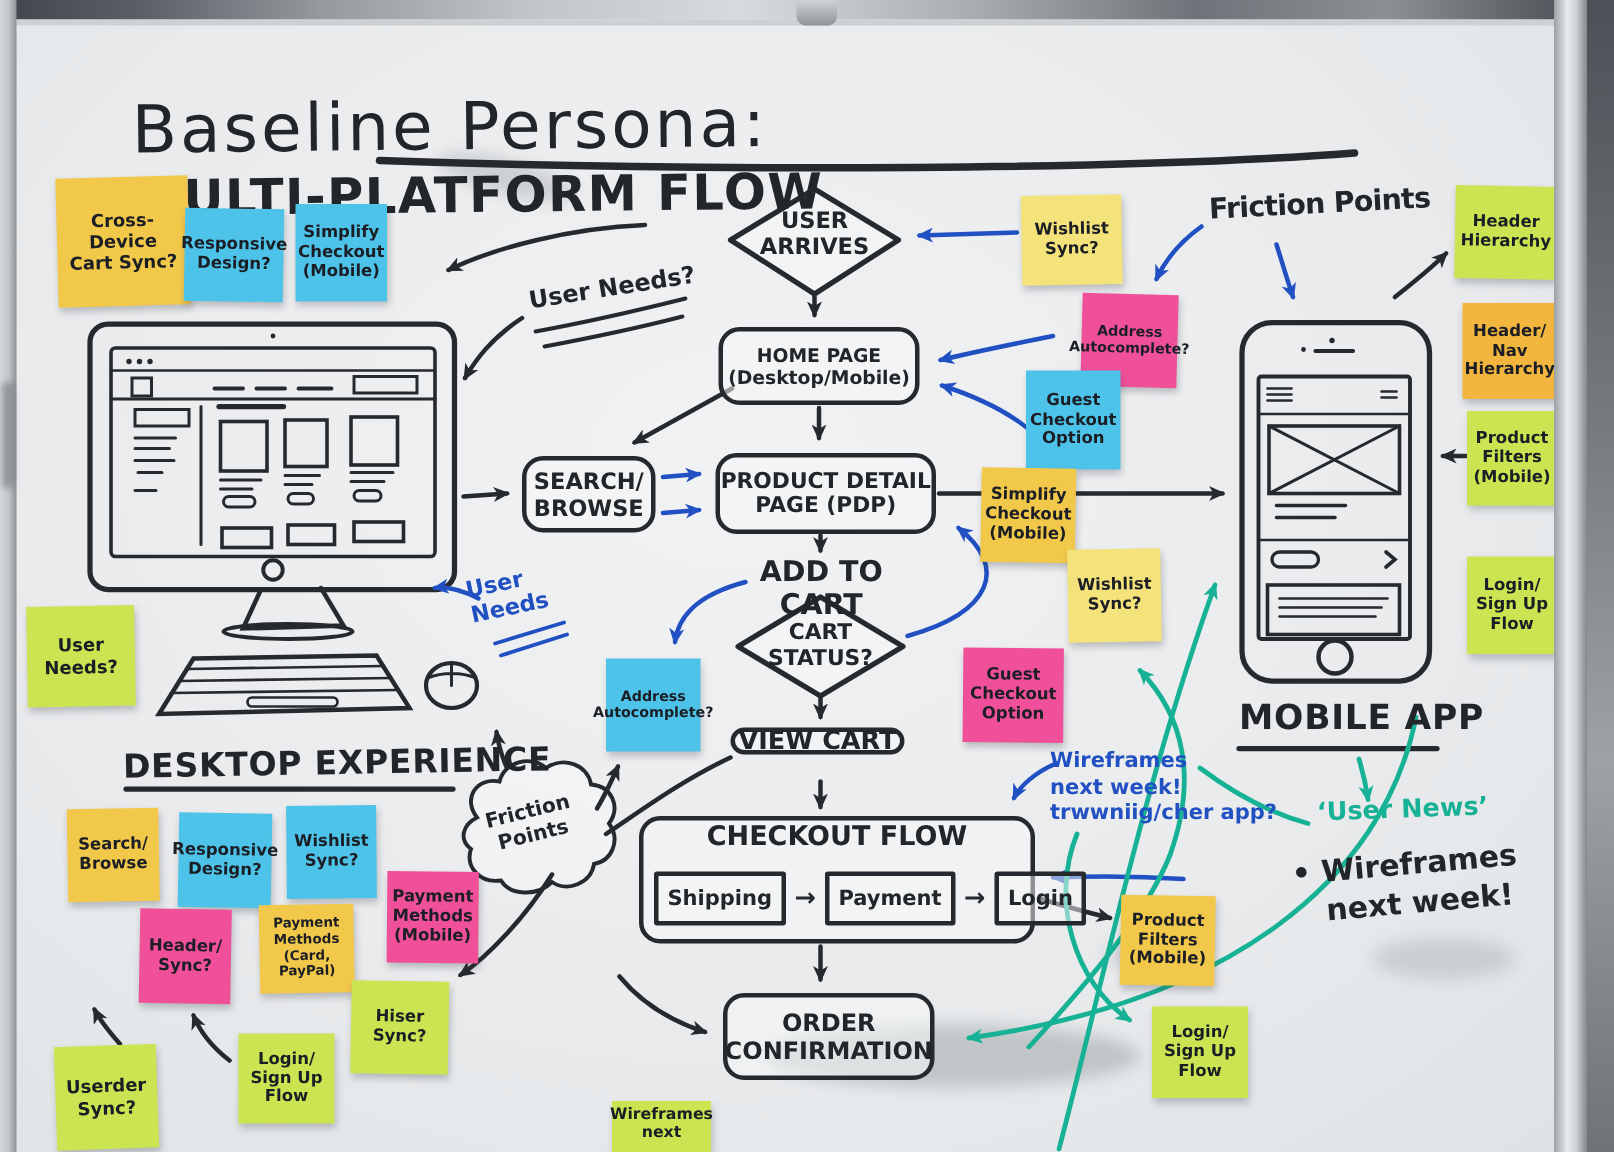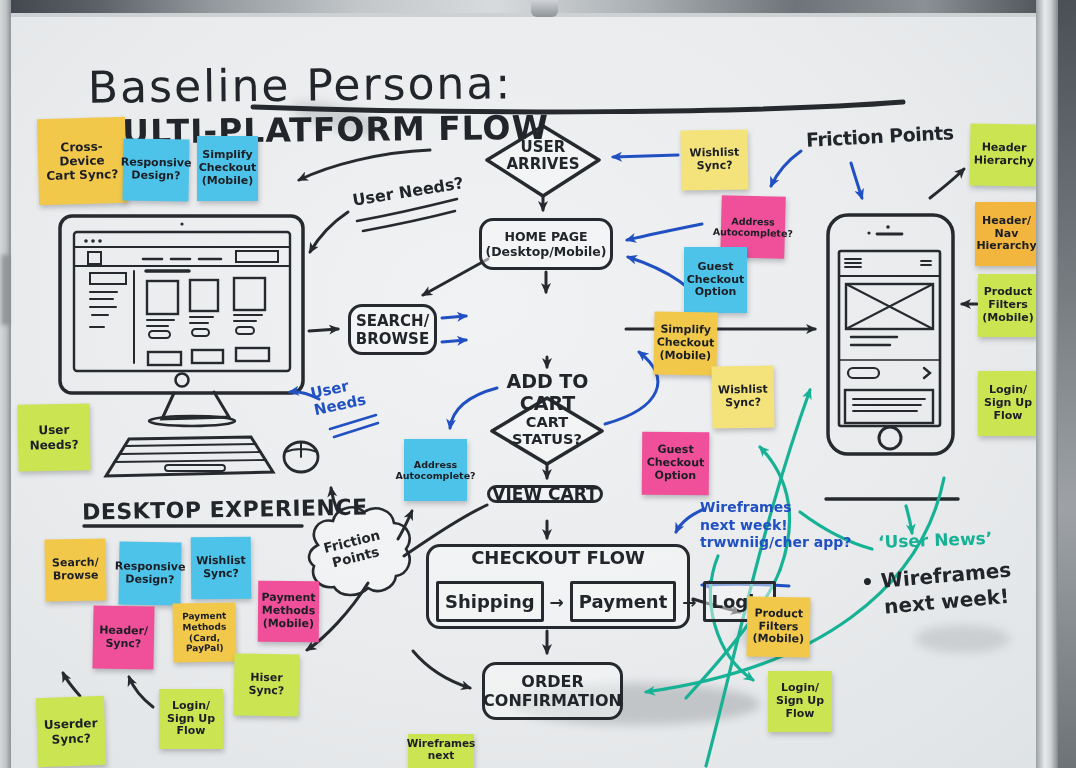--- a/index.html
+++ b/index.html
@@ -36,21 +36,21 @@
      white-space:pre-line;color:#22252a;font-weight:700;background:rgba(246,247,248,.55);
      box-sizing:border-box;}
   .fl-big::first-line{font-size:18px;letter-spacing:.5px;}
   
   .mk{position:absolute;z-index:2;font-weight:700;color:#22252a;white-space:pre-line;line-height:1.15;}
   .mk-blue{color:#2150c2;}
   .mk-teal{color:#17b295;}
   svg.layer{position:absolute;left:0;top:0;z-index:1;}
   .steprow{position:absolute;left:436px;top:581px;width:250px;z-index:2;display:flex;
      align-items:center;gap:6px;}
-  .step{border:3px solid #26292e;border-radius:2px;font-weight:700;font-size:18px;color:#22252a;
+  .step{border:3px solid #26292e;border-radius:2px;font-weight:700;font-size:14px;color:#22252a;
      padding:7px 6px;background:rgba(246,247,248,.5);}
   .steparrow{font-weight:700;font-size:17px;color:#26292e;}
 </style>
 </head>
 <body>
 
 <div id="board">
 
   <div class="smudge" style="left:290px;top:106px;width:95px;height:24px;background:rgba(95,100,105,.22);transform:rotate(14deg);"></div>
   <div class="smudge" style="left:510px;top:683px;width:250px;height:42px;background:rgba(90,95,100,.26);"></div>
@@ -207,20 +207,22 @@
 
   <div class="mk" style="left:488px;top:139px;width:110px;text-align:center;font-size:15px;">USER
 ARRIVES</div>
 
   <div class="box fl-big" style="left:479px;top:218px;width:134px;height:52px;font-size:12.5px;">HOME PAGE
 (Desktop/Mobile)</div>
 
   <div class="box" style="left:348px;top:304px;width:89px;height:51px;font-size:15px;">SEARCH/
 BROWSE</div>
 
+  <div class="box" style="left:477px;top:302px;width:147px;height:54px;font-size:14.5px;">PRODUCT DETAIL
+PAGE (PDP)</div>
 
   <div class="mk" style="left:497px;top:414px;width:100px;text-align:center;font-size:14.5px;">CART
 STATUS?</div>
 
   <div class="mk" style="left:480px;top:371px;width:135px;text-align:center;font-size:19px;">ADD TO CART</div>
 
   <div class="box" style="left:487px;top:485px;width:116px;height:18px;font-size:17px;">VIEW CART</div>
 
   <div class="box" style="left:426px;top:544px;width:264px;height:85px;align-items:flex-start;justify-content:center;">
     <span style="font-size:18px;margin-top:0;">CHECKOUT FLOW</span>
@@ -234,20 +236,21 @@
   </div>
 
   <div class="box" style="left:482px;top:662px;width:141px;height:58px;font-size:16px;">ORDER
 CONFIRMATION</div>
 
   <div class="mk" style="left:352px;top:183px;font-size:16px;transform:rotate(-9deg);">User Needs?</div>
   <div class="mk" style="left:806px;top:126px;font-size:19px;letter-spacing:-0.5px;transform:rotate(-3deg);font-weight:600;">Friction Points</div>
   <div class="mk mk-blue" style="left:312px;top:380px;font-size:15px;transform:rotate(-12deg);">User
 Needs</div>
   <div class="mk" style="left:82px;top:497px;font-size:22px;letter-spacing:.5px;transform:rotate(-1deg);">DESKTOP EXPERIENCE</div>
+  <div class="mk" style="left:826px;top:466px;font-size:23px;letter-spacing:.5px;">MOBILE APP</div>
   <div class="mk" style="left:325px;top:534px;font-size:13.5px;text-align:center;transform:rotate(-14deg);font-weight:600;">Friction
 Points</div>
   <div class="mk mk-blue" style="left:700px;top:499px;font-size:14px;line-height:1.25;">Wireframes
 next week!
 trwwniig/cher app?</div>
   <div class="mk mk-teal" style="left:878px;top:531px;font-size:17px;transform:rotate(-2deg);">‘User News’</div>
   <div class="mk" style="left:862px;top:563px;font-size:20px;line-height:1.3;white-space:pre;transform:rotate(-5deg);">• Wireframes
    next week!</div>
 
   <div class="sticky st-y" style="left:38px;top:118px;width:88px;height:86px;transform:rotate(-1.5deg);font-size:12px;">Cross-Device

